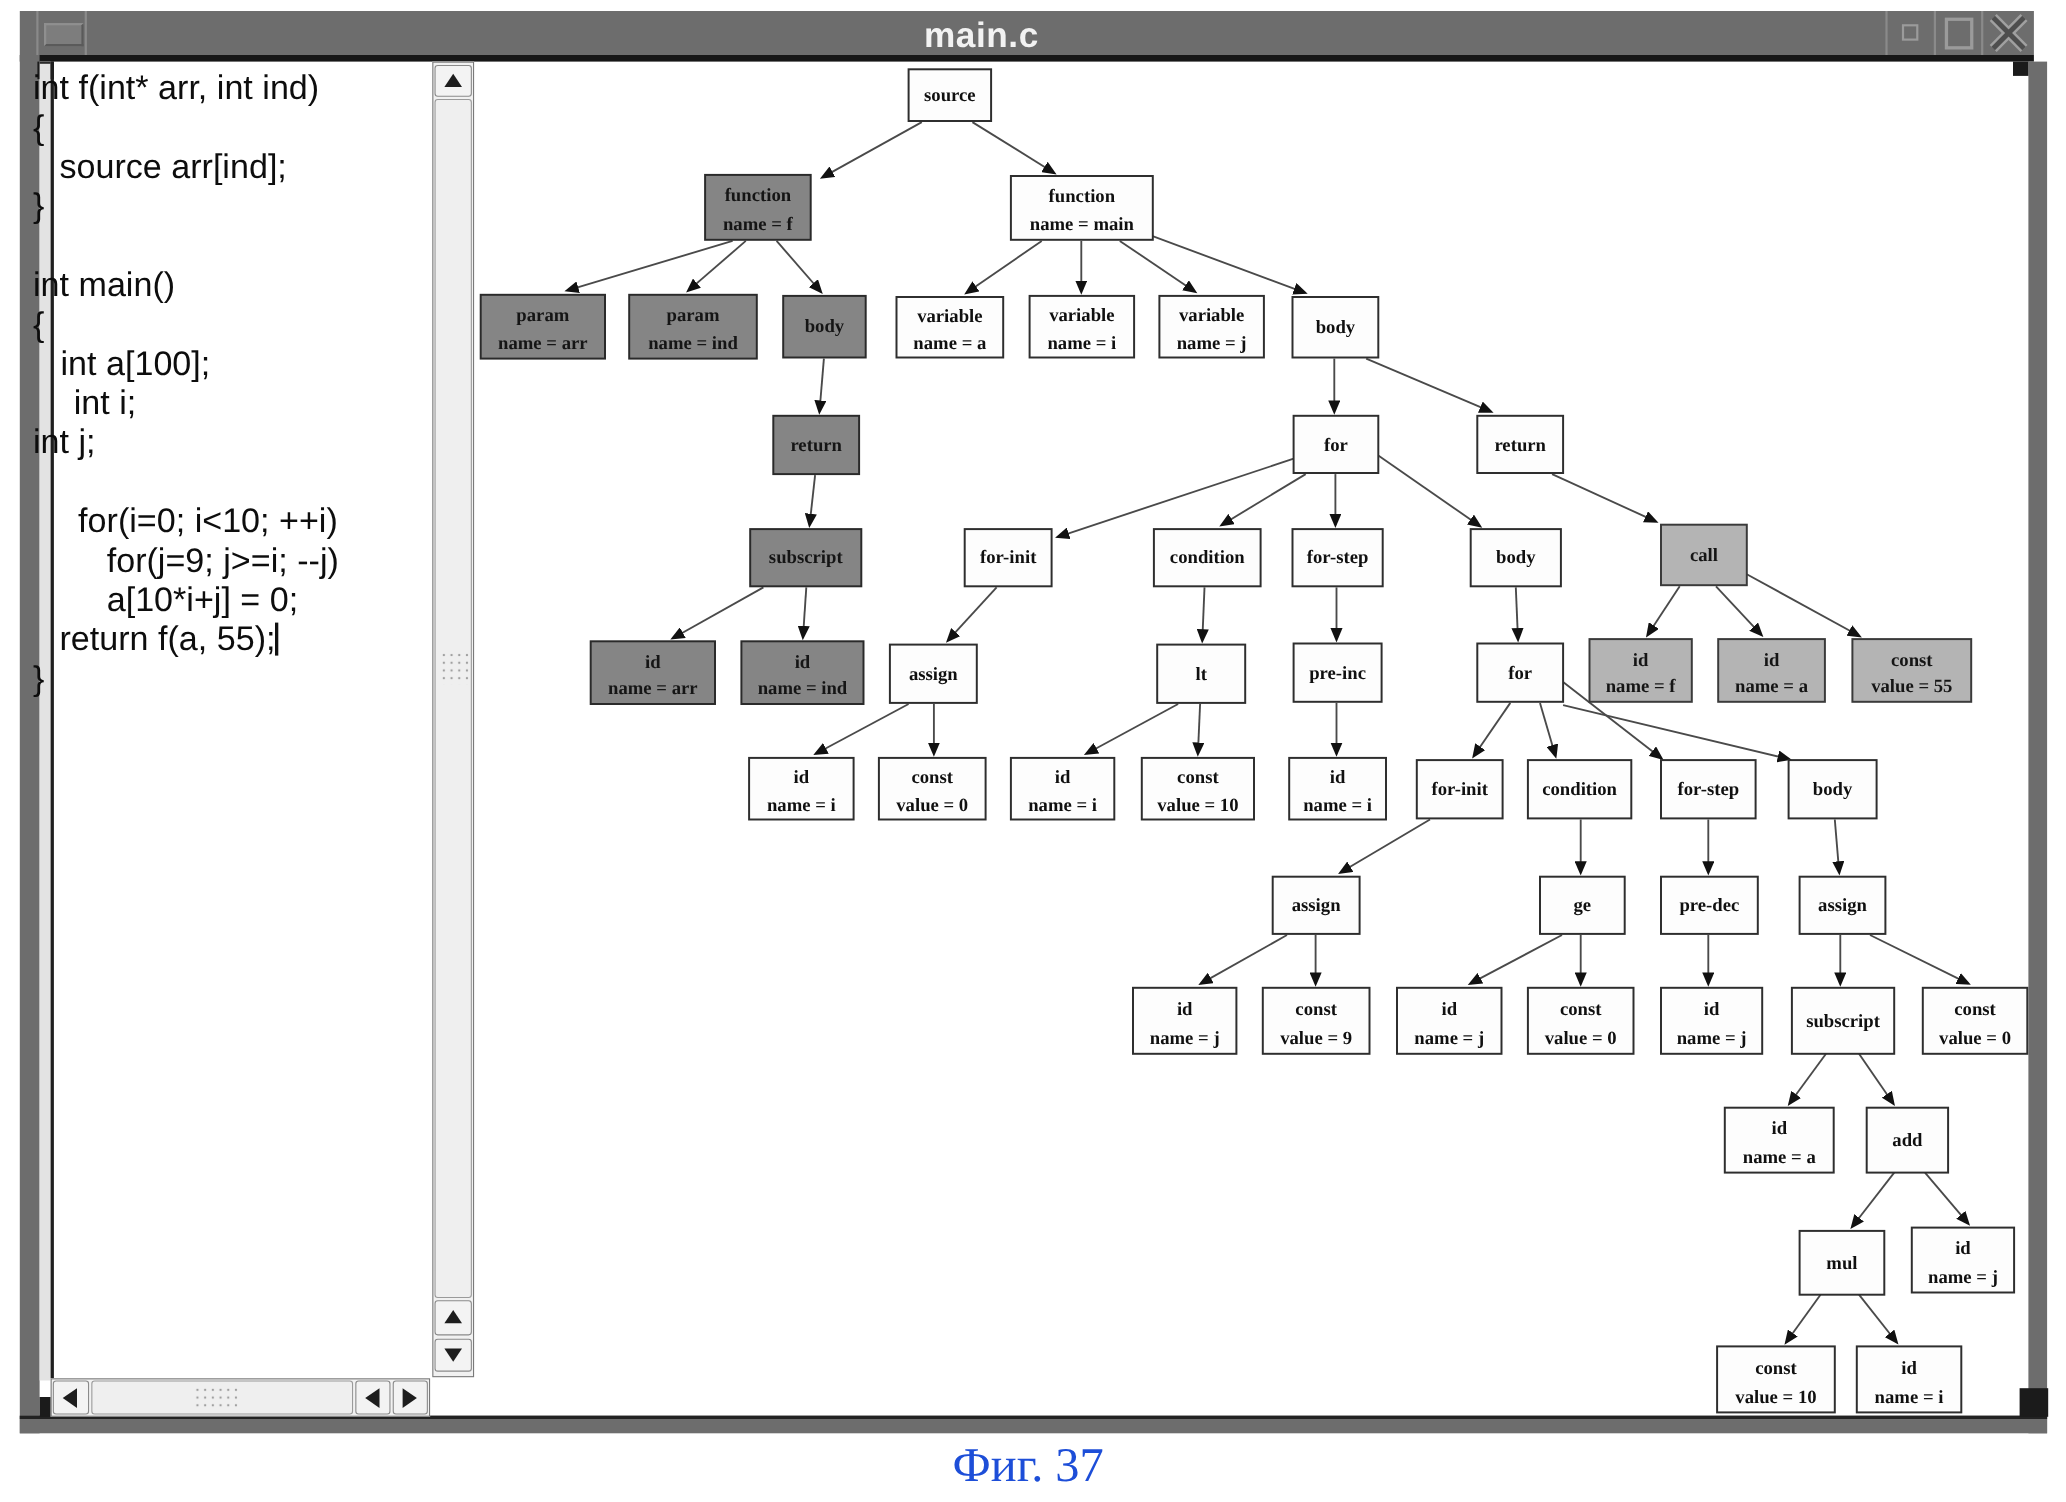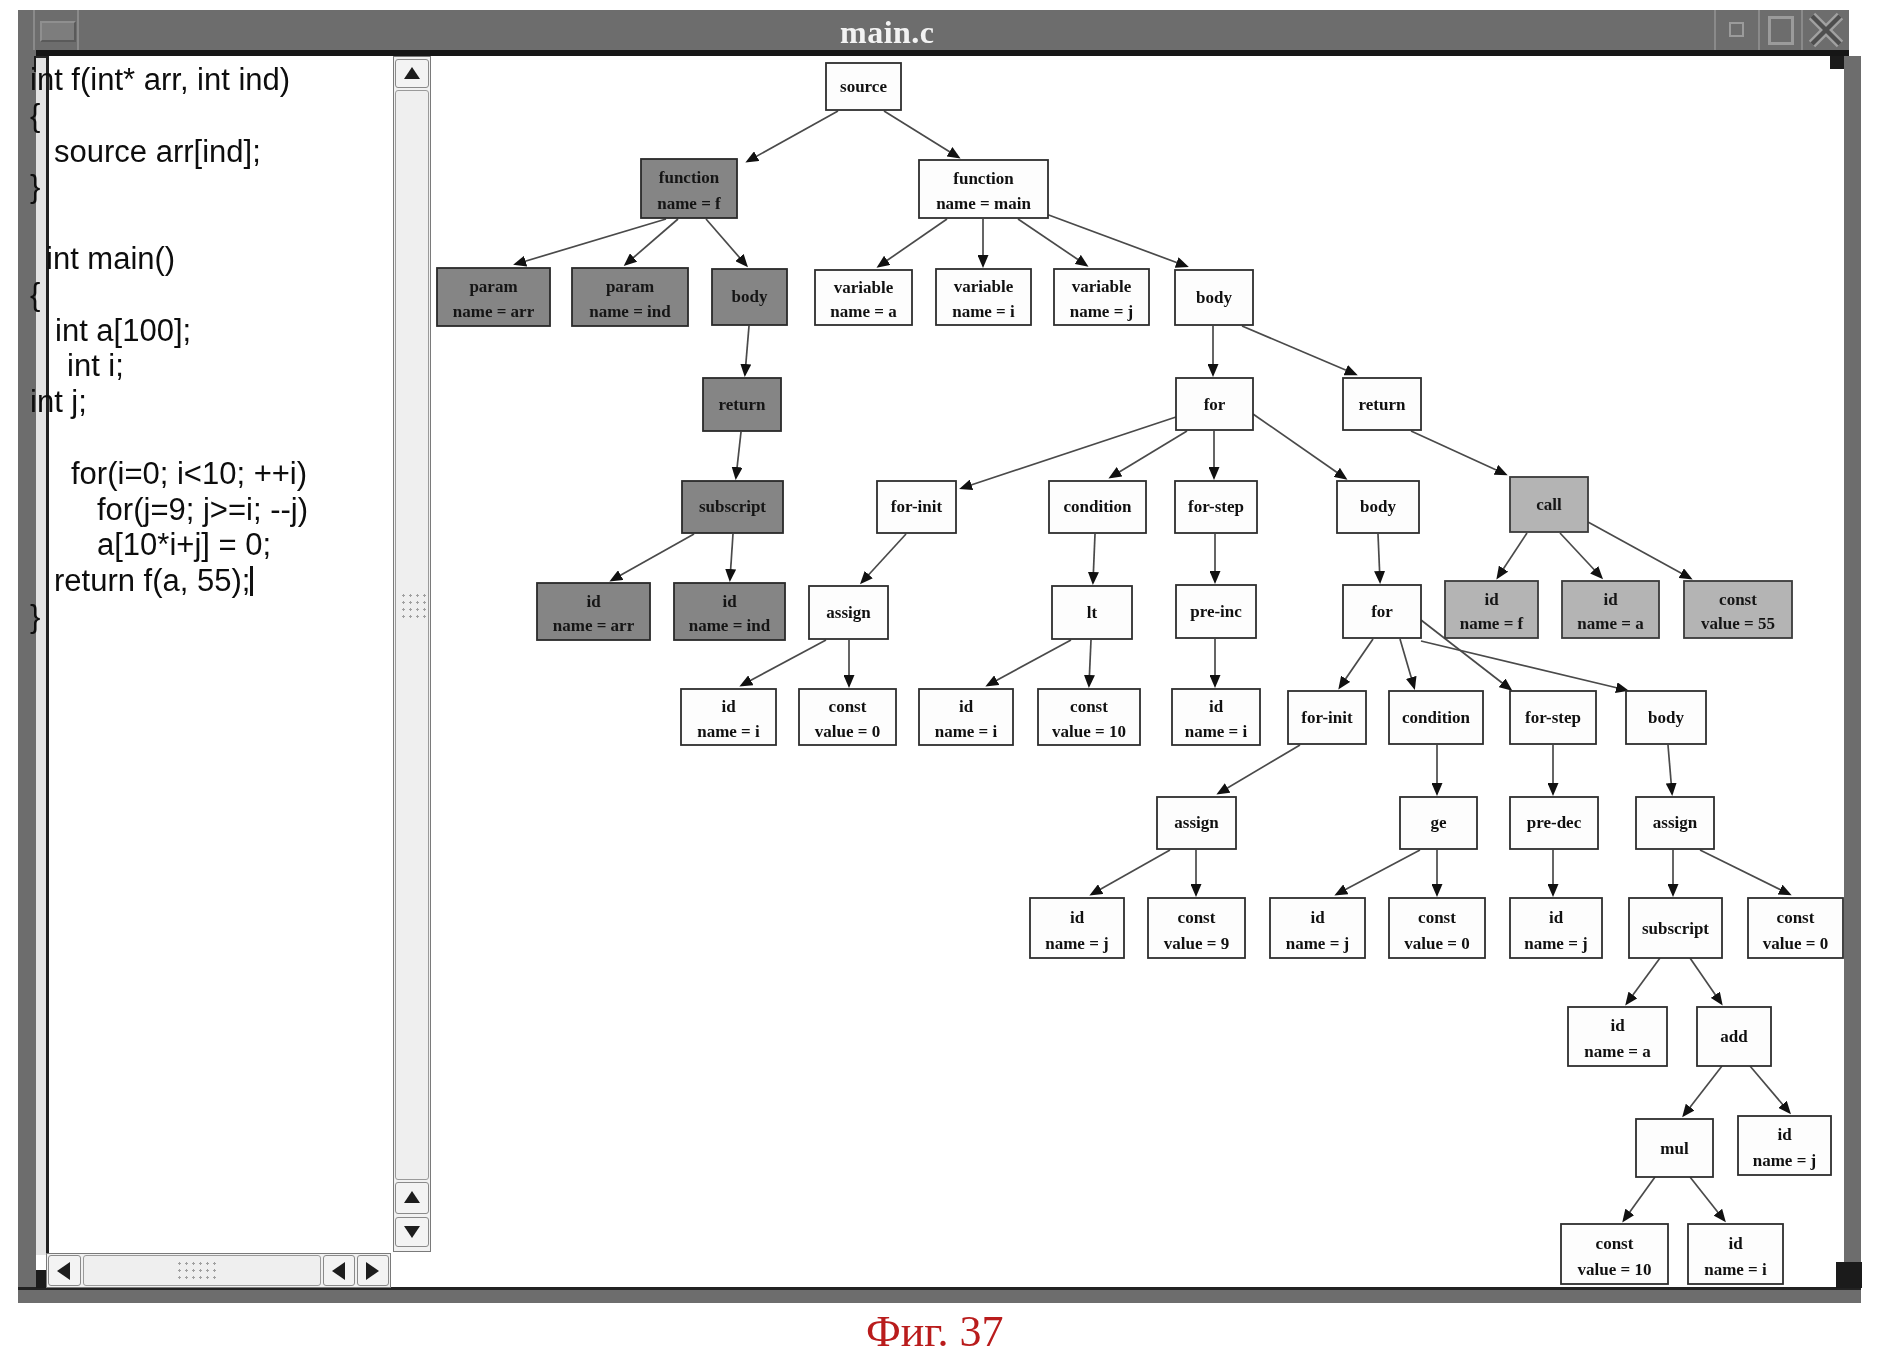--- a/index.html
+++ b/index.html
@@ -1,38 +1,38 @@
 <!DOCTYPE html>
 <html><head>
 <meta charset="utf-8">
 <style>
   html,body { margin:0; padding:0; background:#ffffff; }
   body { width:1878px; height:1365px; position:relative; overflow:hidden;
          font-family:"Liberation Sans", sans-serif; }
   .abs { position:absolute; }
   .gray { background:#6d6d6d; }
-  .title { font-family:Liberation Serif, serif; font-weight:bold;
+  .title { font-family:Liberation Sans, sans-serif; font-weight:bold;
             font-size:32px; color:#f2f2f2; letter-spacing:0.5px; }
   .code { font-family:"Liberation Sans", sans-serif; font-size:31px; color:#0d0d0d;
            line-height:35.8px; white-space:nowrap; }
   .caret { display:inline-block; width:3px; height:30px; background:#111;
             vertical-align:-5px; }
   .sb { background:#f1f1f1; border:1px solid #7a7a7a; box-sizing:border-box; }
   .sbtn { position:absolute; background:#f3f3f3; border:1px solid #8a8a8a;
            border-radius:3px; box-sizing:border-box; }
   .thumb { position:absolute; background:#efefef; border:1px solid #9a9a9a;
             border-radius:3px; box-sizing:border-box; }
   .dots { position:absolute; background-image:radial-gradient(#a0a0a0 1.2px, rgba(0,0,0,0) 1.4px);
            background-size:7px 7px; }
   .tri { position:absolute; width:0; height:0; }
   .nt { font-family:"Liberation Serif", serif; font-weight:bold; font-size:17px;
          text-anchor:middle; }
   .ast { position:absolute; left:0; top:0; }
   .caption { position:absolute; font-family:"Liberation Serif", serif;
-              font-size:44px; color:#b91c1c; line-height:44px; }
+              font-size:44px; color:#1d4ed8; line-height:44px; }
 </style>
 </head>
 <body>
 
 <div class="abs gray" style="left:18px; top:10px; width:1831px; height:40px;"></div>
 
 <div class="abs" style="left:33px; top:10px; width:2px; height:40px; background:#8a8a8a;"></div>
 
 <div class="abs" style="left:40px; top:21px; width:32px; height:17px; background:#7d7d7d; border:2px solid #5a5a5a; border-top-color:#8f8f8f; border-left-color:#8f8f8f;"></div>
 
@@ -76,21 +76,21 @@
 <div class="abs" style="left:36px; top:56px; width:10px; height:1197px; background:#e3e3e3; border-top:2px solid #2a2a2a;"></div>
 
 <div class="abs" style="left:46px; top:56px; width:3px; height:1197px; background:#1f1f1f;"></div>
 
 <div class="abs code" style="left:30px; top:62px;">
     <div style="margin-left:0px">int f(int* arr, int ind)</div>
     <div style="margin-left:0px">{</div>
     <div style="margin-left:24px">source arr[ind];</div>
     <div style="margin-left:0px">}</div>
     <div style="margin-left:0px">&nbsp;</div>
-    <div style="margin-left:16px">int main()</div>
+    <div style="margin-left:0px">int main()</div>
     <div style="margin-left:0px">{</div>
     <div style="margin-left:25px">int a[100];</div>
     <div style="margin-left:37px">int i;</div>
     <div style="">int j;</div>
     <div style="margin-left:0px">&nbsp;</div>
     <div style="margin-left:41px">for(i=0; i&lt;10; ++i)</div>
     <div style="margin-left:67px">for(j=9; j&gt;=i; --j)</div>
     <div style="margin-left:67px">a[10*i+j] = 0;</div>
     <div style="margin-left:24px">return f(a, 55);<span class="caret"></span></div>
     <div style="margin-left:0px">}</div>

